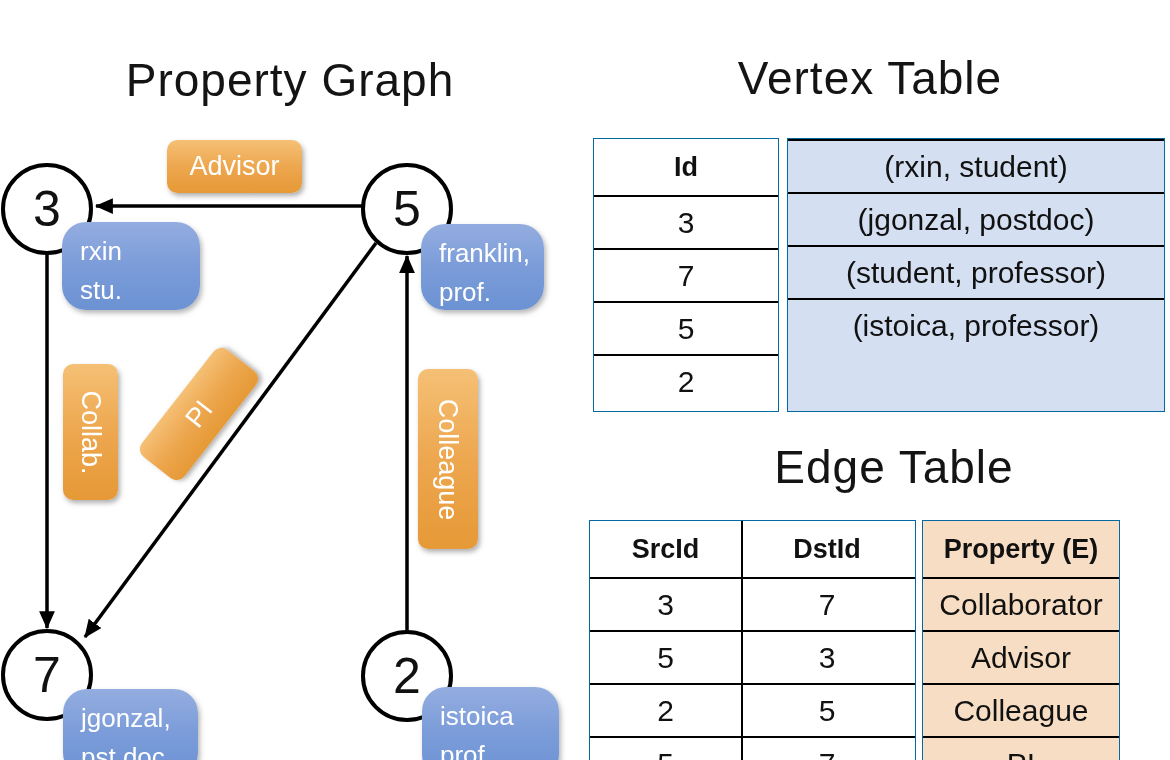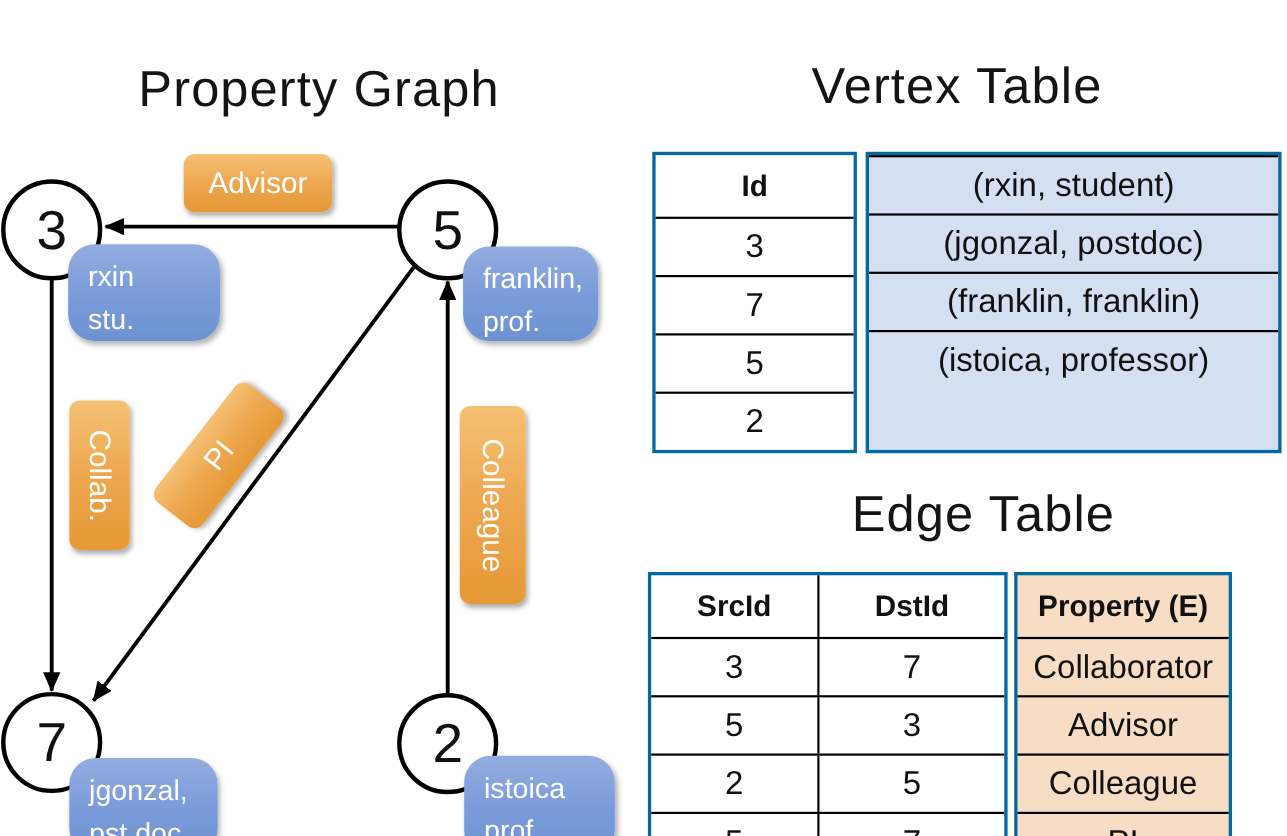--- a/index.html
+++ b/index.html
@@ -34,21 +34,21 @@
   .bbox span { display:block; }
 
   .node-num {
     position:absolute; width:80px; height:80px;
     display:flex; align-items:center; justify-content:center;
     font-size:50px; color:#111;
   }
 
   
   .tcol {
-    position:absolute; box-sizing:border-box; border:3px solid #0369a1;
+    position:absolute; box-sizing:border-box; border:1px solid #0369a1;
     display:flex; flex-direction:column; background:#fff;
   }
   .tcol.bluefill  { background:#d4dff2; }
   .tcol.peachfill { background:#f6ddc3; }
   .trow {
     box-sizing:border-box; border-top:2px solid #000; flex:none; height:53px;
     display:flex; align-items:center; justify-content:center;
     font-size:30px; color:#111;
   }
   .trow.first { border-top:none; height:56px; }
@@ -126,21 +126,21 @@
     <div class="trow first th">Id</div>
     <div class="trow">3</div>
     <div class="trow">7</div>
     <div class="trow">5</div>
     <div class="trow">2</div>
   </div>
 
   <div class="tcol bluefill" style="left:787px;top:101px;width:378px;height:274px;">
     <div class="trow">(rxin, student)</div>
     <div class="trow">(jgonzal, postdoc)</div>
-    <div class="trow">(franklin, franklin)</div>
+    <div class="trow">(student, professor)</div>
     <div class="trow">(istoica, professor)</div>
   </div>
 
   <div class="title" style="left:604px;top:403px;width:580px;">Edge Table</div>
 
   <div class="tcol" style="left:589px;top:483px;width:327px;height:274px;">
     <div class="trow first split">
       <div class="cell src th">SrcId</div>
       <div class="cell dst th">DstId</div>
     </div>

